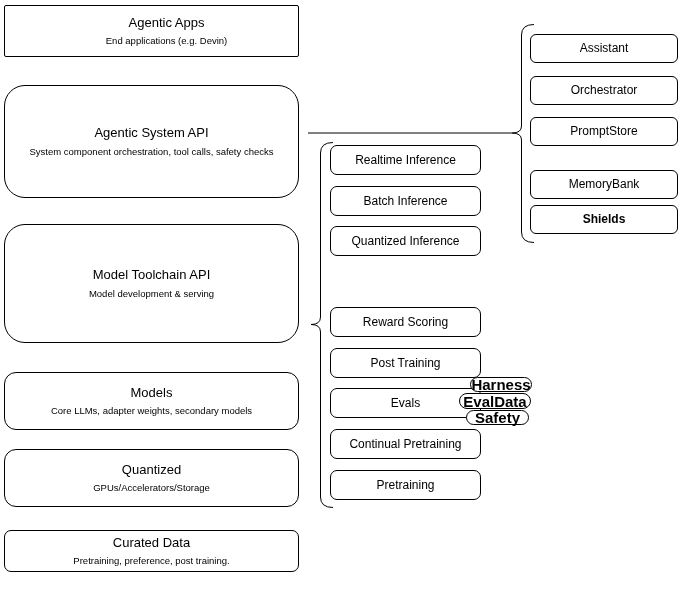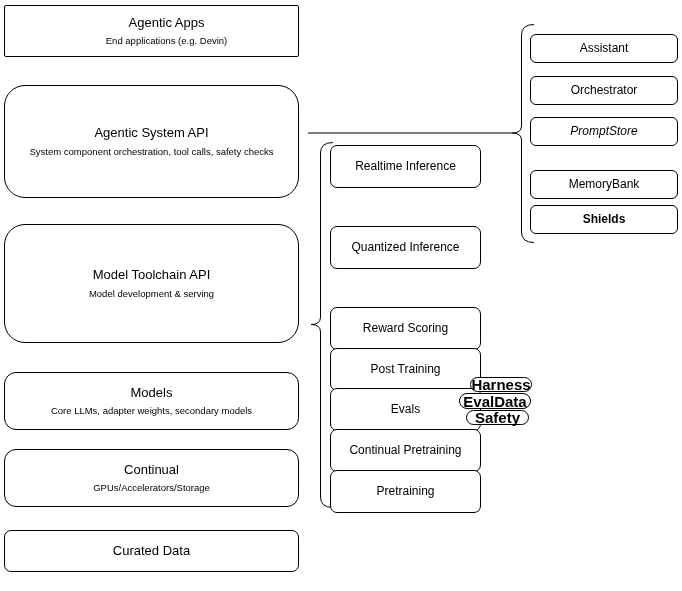--- a/index.html
+++ b/index.html
@@ -41,21 +41,21 @@
   }
   
   .lbox { left: 4px; width: 295px; }
   .r10 { border-radius: 2px; padding-left: 30px; }
   .r26 { border-radius: 21px; }
   .r12 { border-radius: 12px; }
   
   .mbox {
     left: 330px;
     width: 151px;
-    height: 43px;
+    height: 30px;
     border-radius: 7px;
     font-size: 12px;
   }
   
   .rbox {
     left: 530px;
     width: 148px;
     height: 29px;
     border-radius: 6px;
     font-size: 12px;
@@ -109,30 +109,34 @@
     <div class="title">Model Toolchain API</div>
     <div class="subtitle">Model development &amp; serving</div>
   </div>
 
   <div class="node lbox r12" style="top:372px; height:58px;">
     <div class="title">Models</div>
     <div class="subtitle">Core LLMs, adapter weights, secondary models</div>
   </div>
 
   <div class="node lbox r12" style="top:449px; height:58px;">
-    <div class="title">Continual</div>
+    <div class="title">Quantized</div>
     <div class="subtitle">GPUs/Accelerators/Storage</div>
   </div>
 
   <div class="node lbox r12" style="top:530px; height:42px;border-radius:7px;">
     <div class="title">Curated Data</div>
+    <div class="subtitle">Pretraining, preference, post training.</div>
   </div>
 
   <div class="node mbox" style="top:145px;">
     <span>Realtime Inference</span>
+  </div>
+  <div class="node mbox" style="top:186px;">
+    <span>Batch Inference</span>
   </div>
   <div class="node mbox" style="top:226px;">
     <span>Quantized Inference</span>
   </div>
   <div class="node mbox" style="top:307px;">
     <span>Reward Scoring</span>
   </div>
   <div class="node mbox" style="top:348px;">
     <span>Post Training</span>
   </div>
@@ -155,21 +159,21 @@
   <div class="pill" style="left:466px; top:410px; width:63px; height:15px;">
     <span>Safety</span>
   </div>
 
   <div class="node rbox" style="top:34px;">
     <span>Assistant</span>
   </div>
   <div class="node rbox" style="top:76px;">
     <span>Orchestrator</span>
   </div>
-  <div class="node rbox" style="top:117px;font-style:italic;">
+  <div class="node rbox" style="top:117px;">
     <span>PromptStore</span>
   </div>
   <div class="node rbox" style="top:162px;margin-top:8px;">
     <span>MemoryBank</span>
   </div>
   <div class="node rbox" style="top:205px;font-weight:bold;">
     <span>Shields</span>
   </div>
 
 </div>

